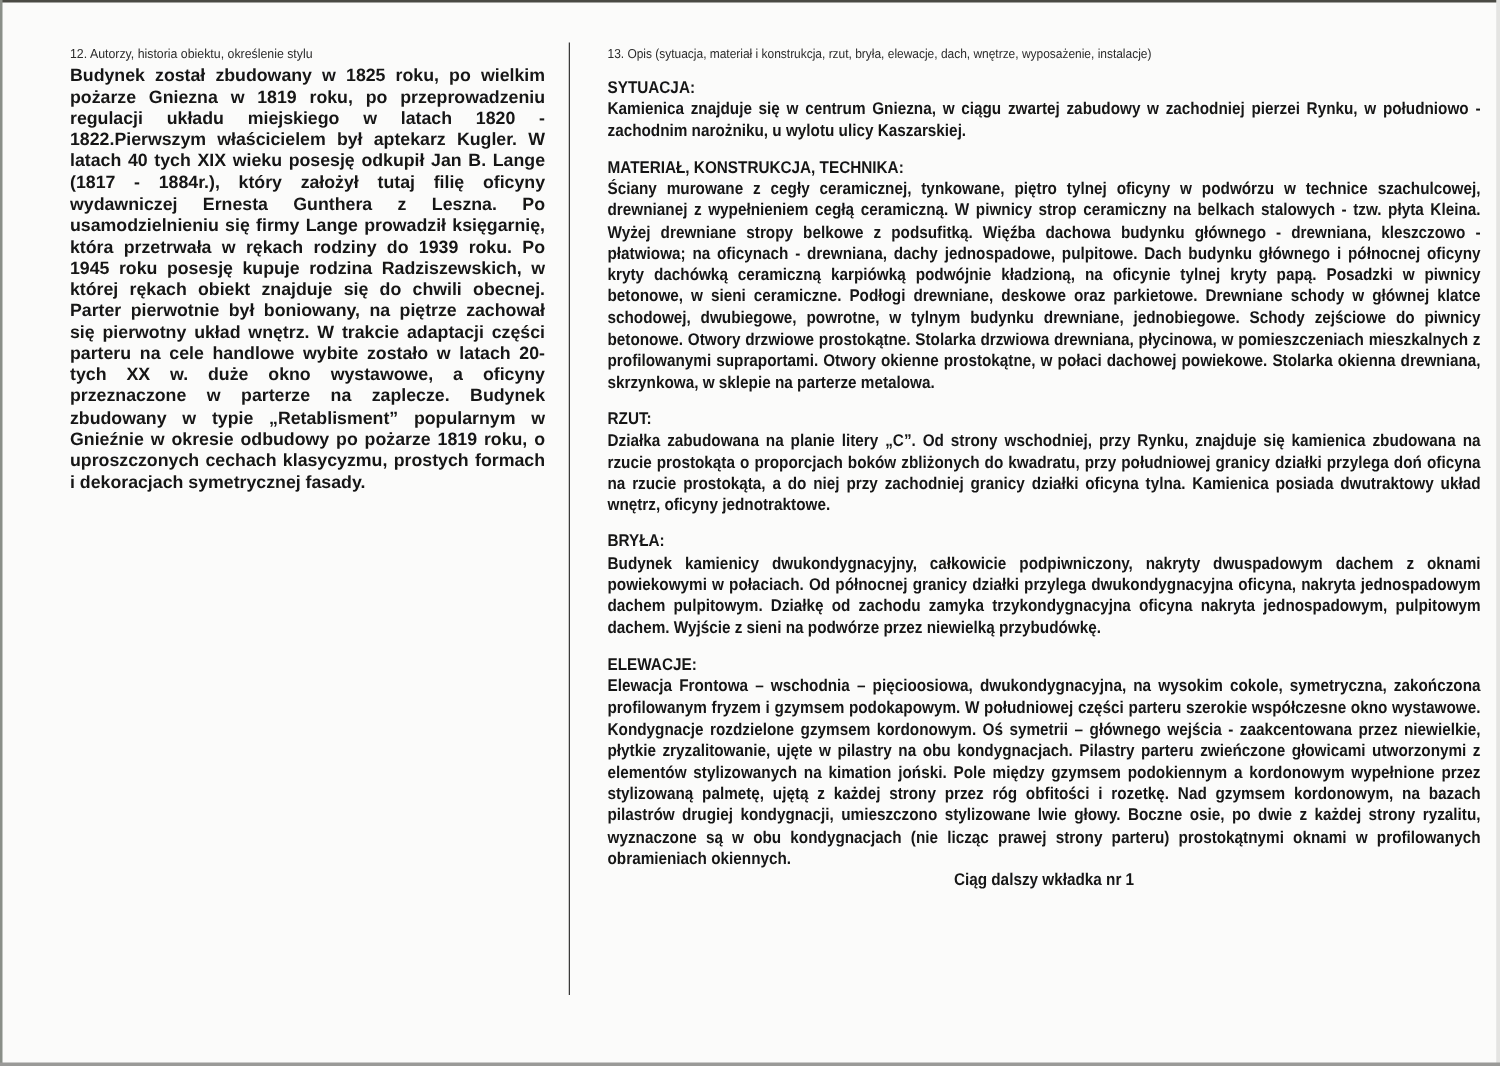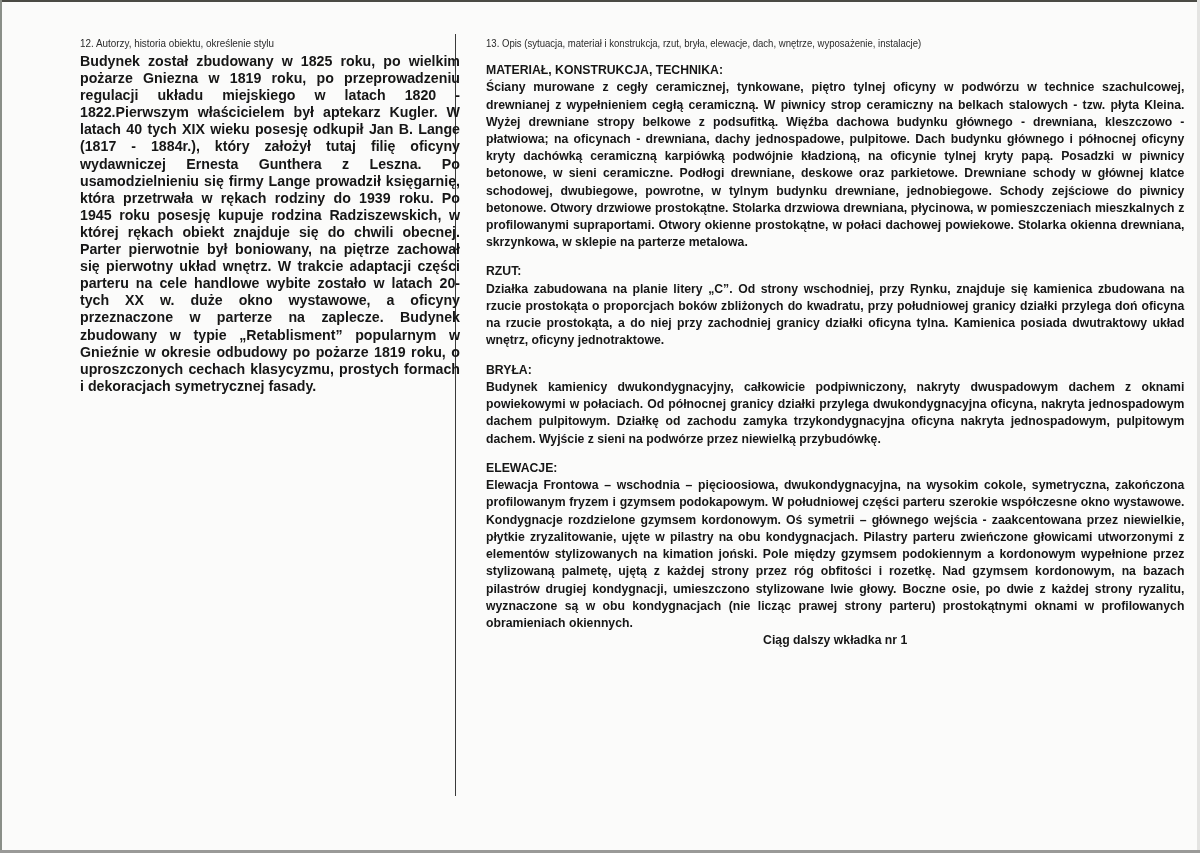--- a/index.html
+++ b/index.html
@@ -9,21 +9,21 @@
       font-family: "Liberation Sans", sans-serif;
       color: #161616;
       position: relative;
     }
     .top-edge { position: absolute; left: 0; top: 0; width: 1200px; height: 2px; background: #4a4a44; }
     .left-edge { position: absolute; left: 0; top: 0; width: 2px; height: 853px; background: #8a8f88; }
     .right-edge { position: absolute; right: 0; top: 0; width: 3px; height: 853px; background: #e4e4e2; }
     .bottom-edge { position: absolute; left: 0; bottom: 0; width: 1200px; height: 3px; background: #9a9a98; }
     .divider { position: absolute; left: 455px; top: 34px; width: 1px; height: 762px; background: #3a3a3a; }
 
-    .col-left { position: absolute; left: 80px; top: 38px; width: 380px; }
+    .col-left { position: absolute; left: 56px; top: 38px; width: 380px; }
     .col-right { position: absolute; left: 486px; top: 38px; width: 698px; }
 
     .section-label {
       font-size: 10.4px; color: #2a2a2a; letter-spacing: 0;
       font-family: "Liberation Sans Narrow", "Liberation Sans", sans-serif;
       transform-origin: left top;
       white-space: nowrap;
     }
     .col-left .section-label { transform: scaleX(0.95); }
     .col-right .section-label { transform: scaleX(0.92); }
@@ -62,20 +62,24 @@
 <div class="divider"></div>
 
 <div class="col-left">
   <div class="section-label">12. Autorzy, historia obiektu, określenie stylu</div>
   <div class="history-text">Budynek został zbudowany w 1825 roku, po wielkim pożarze Gniezna w 1819 roku, po przeprowadzeniu regulacji układu miejskiego w latach 1820 - 1822.Pierwszym właścicielem był aptekarz Kugler. W latach 40 tych XIX wieku posesję odkupił Jan B. Lange (1817 - 1884r.), który założył tutaj filię oficyny wydawniczej Ernesta Gunthera z Leszna. Po usamodzielnieniu się firmy Lange prowadził księgarnię, która przetrwała w rękach rodziny do 1939 roku. Po 1945 roku posesję kupuje rodzina Radziszewskich, w której rękach obiekt znajduje się do chwili obecnej. Parter pierwotnie był boniowany, na piętrze zachował się pierwotny układ wnętrz. W trakcie adaptacji części parteru na cele handlowe wybite zostało w latach 20-tych XX w. duże okno wystawowe, a oficyny przeznaczone w parterze na zaplecze. Budynek zbudowany w typie „Retablisment” popularnym w Gnieźnie w okresie odbudowy po pożarze 1819 roku, o uproszczonych cechach klasycyzmu, prostych formach i dekoracjach symetrycznej fasady.</div>
 </div>
 
 <div class="col-right">
   <div class="section-label">13. Opis (sytuacja, materiał i konstrukcja, rzut, bryła, elewacje, dach, wnętrze, wyposażenie, instalacje)</div>
 
+  <div class="block">
+    <div class="block-heading">SYTUACJA:</div>
+    <div class="block-body" style="margin-bottom: 0px;">Kamienica znajduje się w centrum Gniezna, w ciągu zwartej zabudowy w zachodniej pierzei Rynku, w południowo - zachodnim narożniku, u wylotu ulicy Kaszarskiej.</div>
+  </div>
 
   <div class="block">
     <div class="block-heading">MATERIAŁ, KONSTRUKCJA, TECHNIKA:</div>
     <div class="block-body" style="margin-bottom: 0px;">Ściany murowane z cegły ceramicznej, tynkowane, piętro tylnej oficyny w podwórzu w technice szachulcowej, drewnianej z wypełnieniem cegłą ceramiczną. W piwnicy strop ceramiczny na belkach stalowych - tzw. płyta Kleina. Wyżej drewniane stropy belkowe z podsufitką. Więźba dachowa budynku głównego - drewniana, kleszczowo - płatwiowa; na oficynach - drewniana, dachy jednospadowe, pulpitowe. Dach budynku głównego i północnej oficyny kryty dachówką ceramiczną karpiówką podwójnie kładzioną, na oficynie tylnej kryty papą. Posadzki w piwnicy betonowe, w sieni ceramiczne. Podłogi drewniane, deskowe oraz parkietowe. Drewniane schody w głównej klatce schodowej, dwubiegowe, powrotne, w tylnym budynku drewniane, jednobiegowe. Schody zejściowe do piwnicy betonowe. Otwory drzwiowe prostokątne. Stolarka drzwiowa drewniana, płycinowa, w pomieszczeniach mieszkalnych z profilowanymi supraportami. Otwory okienne prostokątne, w połaci dachowej powiekowe. Stolarka okienna drewniana, skrzynkowa, w sklepie na parterze metalowa.</div>
   </div>
 
   <div class="block">
     <div class="block-heading">RZUT:</div>
     <div class="block-body" style="margin-bottom: 0px;">Działka zabudowana na planie litery „C”. Od strony wschodniej, przy Rynku, znajduje się kamienica zbudowana na rzucie prostokąta o proporcjach boków zbliżonych do kwadratu, przy południowej granicy działki przylega doń oficyna na rzucie prostokąta, a do niej przy zachodniej granicy działki oficyna tylna. Kamienica posiada dwutraktowy układ wnętrz, oficyny jednotraktowe.</div>
   </div>

